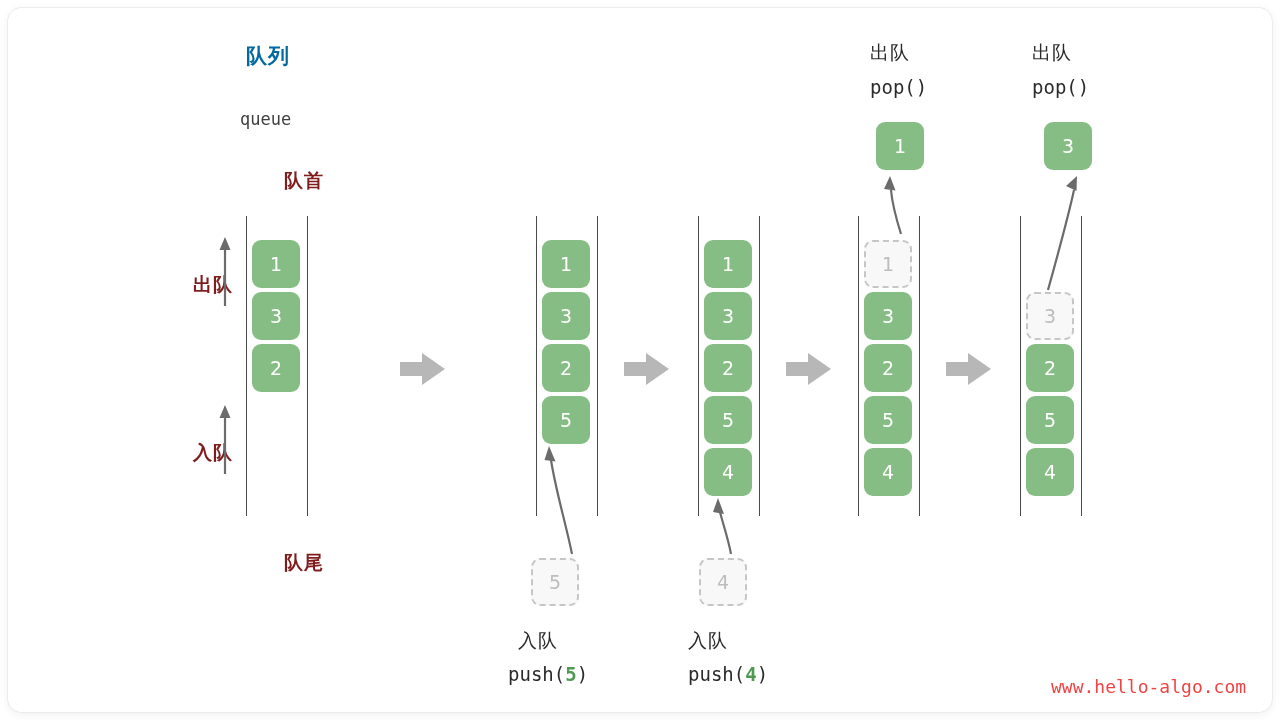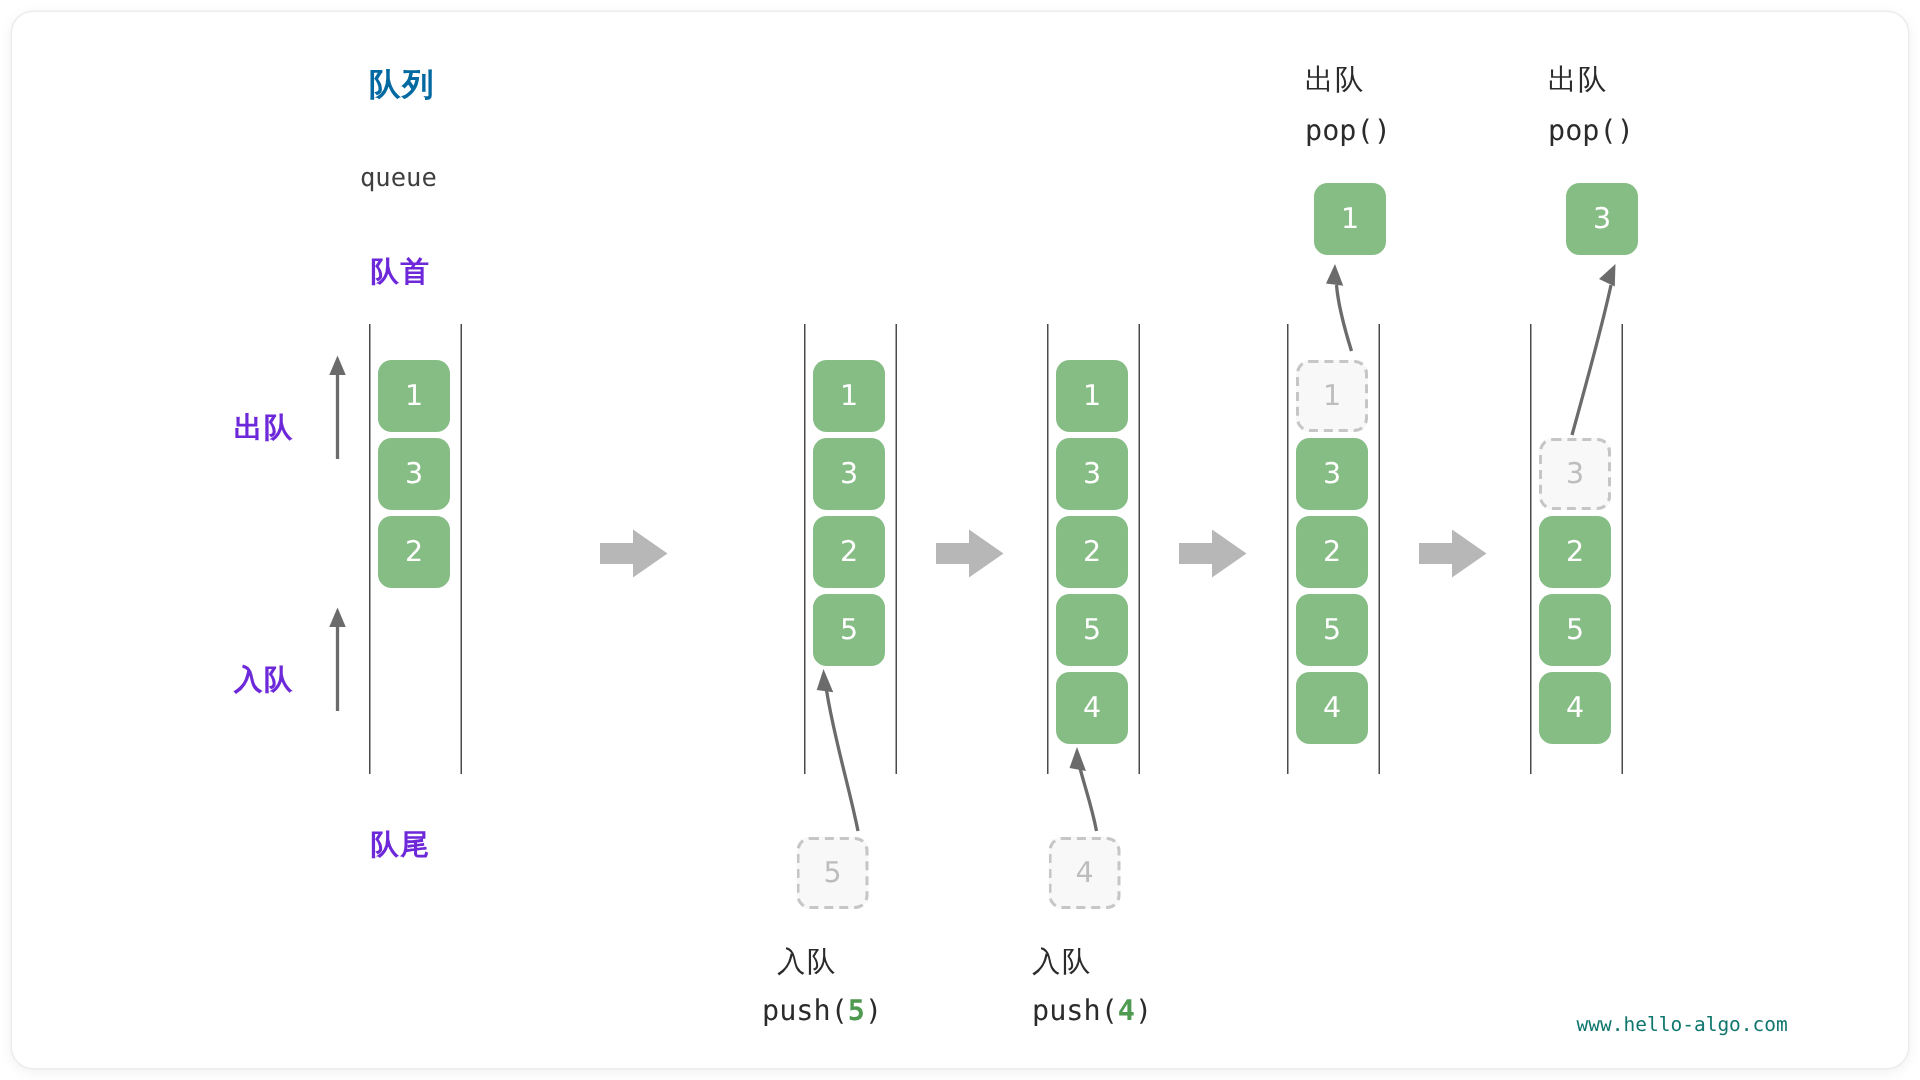--- a/index.html
+++ b/index.html
@@ -21,34 +21,34 @@
   
   .t-title-cn{
     font-size:21px;font-weight:bold;color:#0369a1;
     letter-spacing:1px;white-space:nowrap;
   }
   .t-title-en{
     font-family:"DejaVu Sans Mono","Liberation Mono",monospace;
     font-size:17px;color:#3f3f3f;white-space:nowrap;
   }
   .t-label{
-    font-size:19px;font-weight:bold;color:#6d28d9;
-    letter-spacing:1px;white-space:nowrap;
+    font-size:19px;font-weight:bold;color:#7f1d1d;
+    letter-spacing:1px;white-space:nowrap;margin-left:37px;
   }
   .t-op-cn{
     font-size:19px;color:#2b2b2b;white-space:nowrap;letter-spacing:1px;
   }
   .t-op-code{
     font-family:"DejaVu Sans Mono","Liberation Mono",monospace;
     font-size:19px;color:#2b2b2b;white-space:nowrap;
   }
   .t-op-code .arg{color:#4e9a51;font-weight:bold;}
   .t-watermark{
     font-family:"DejaVu Sans Mono","Liberation Mono",monospace;
-    font-size:13px;color:#0f766e;white-space:nowrap;
+    font-size:18px;color:#ef4444;white-space:nowrap;
   }
 
   
   .rail{
     position:absolute;width:1px;background:#4a4a4a;
   }
   .cell{
     position:absolute;
     width:48px;height:48px;
     border-radius:9px;

